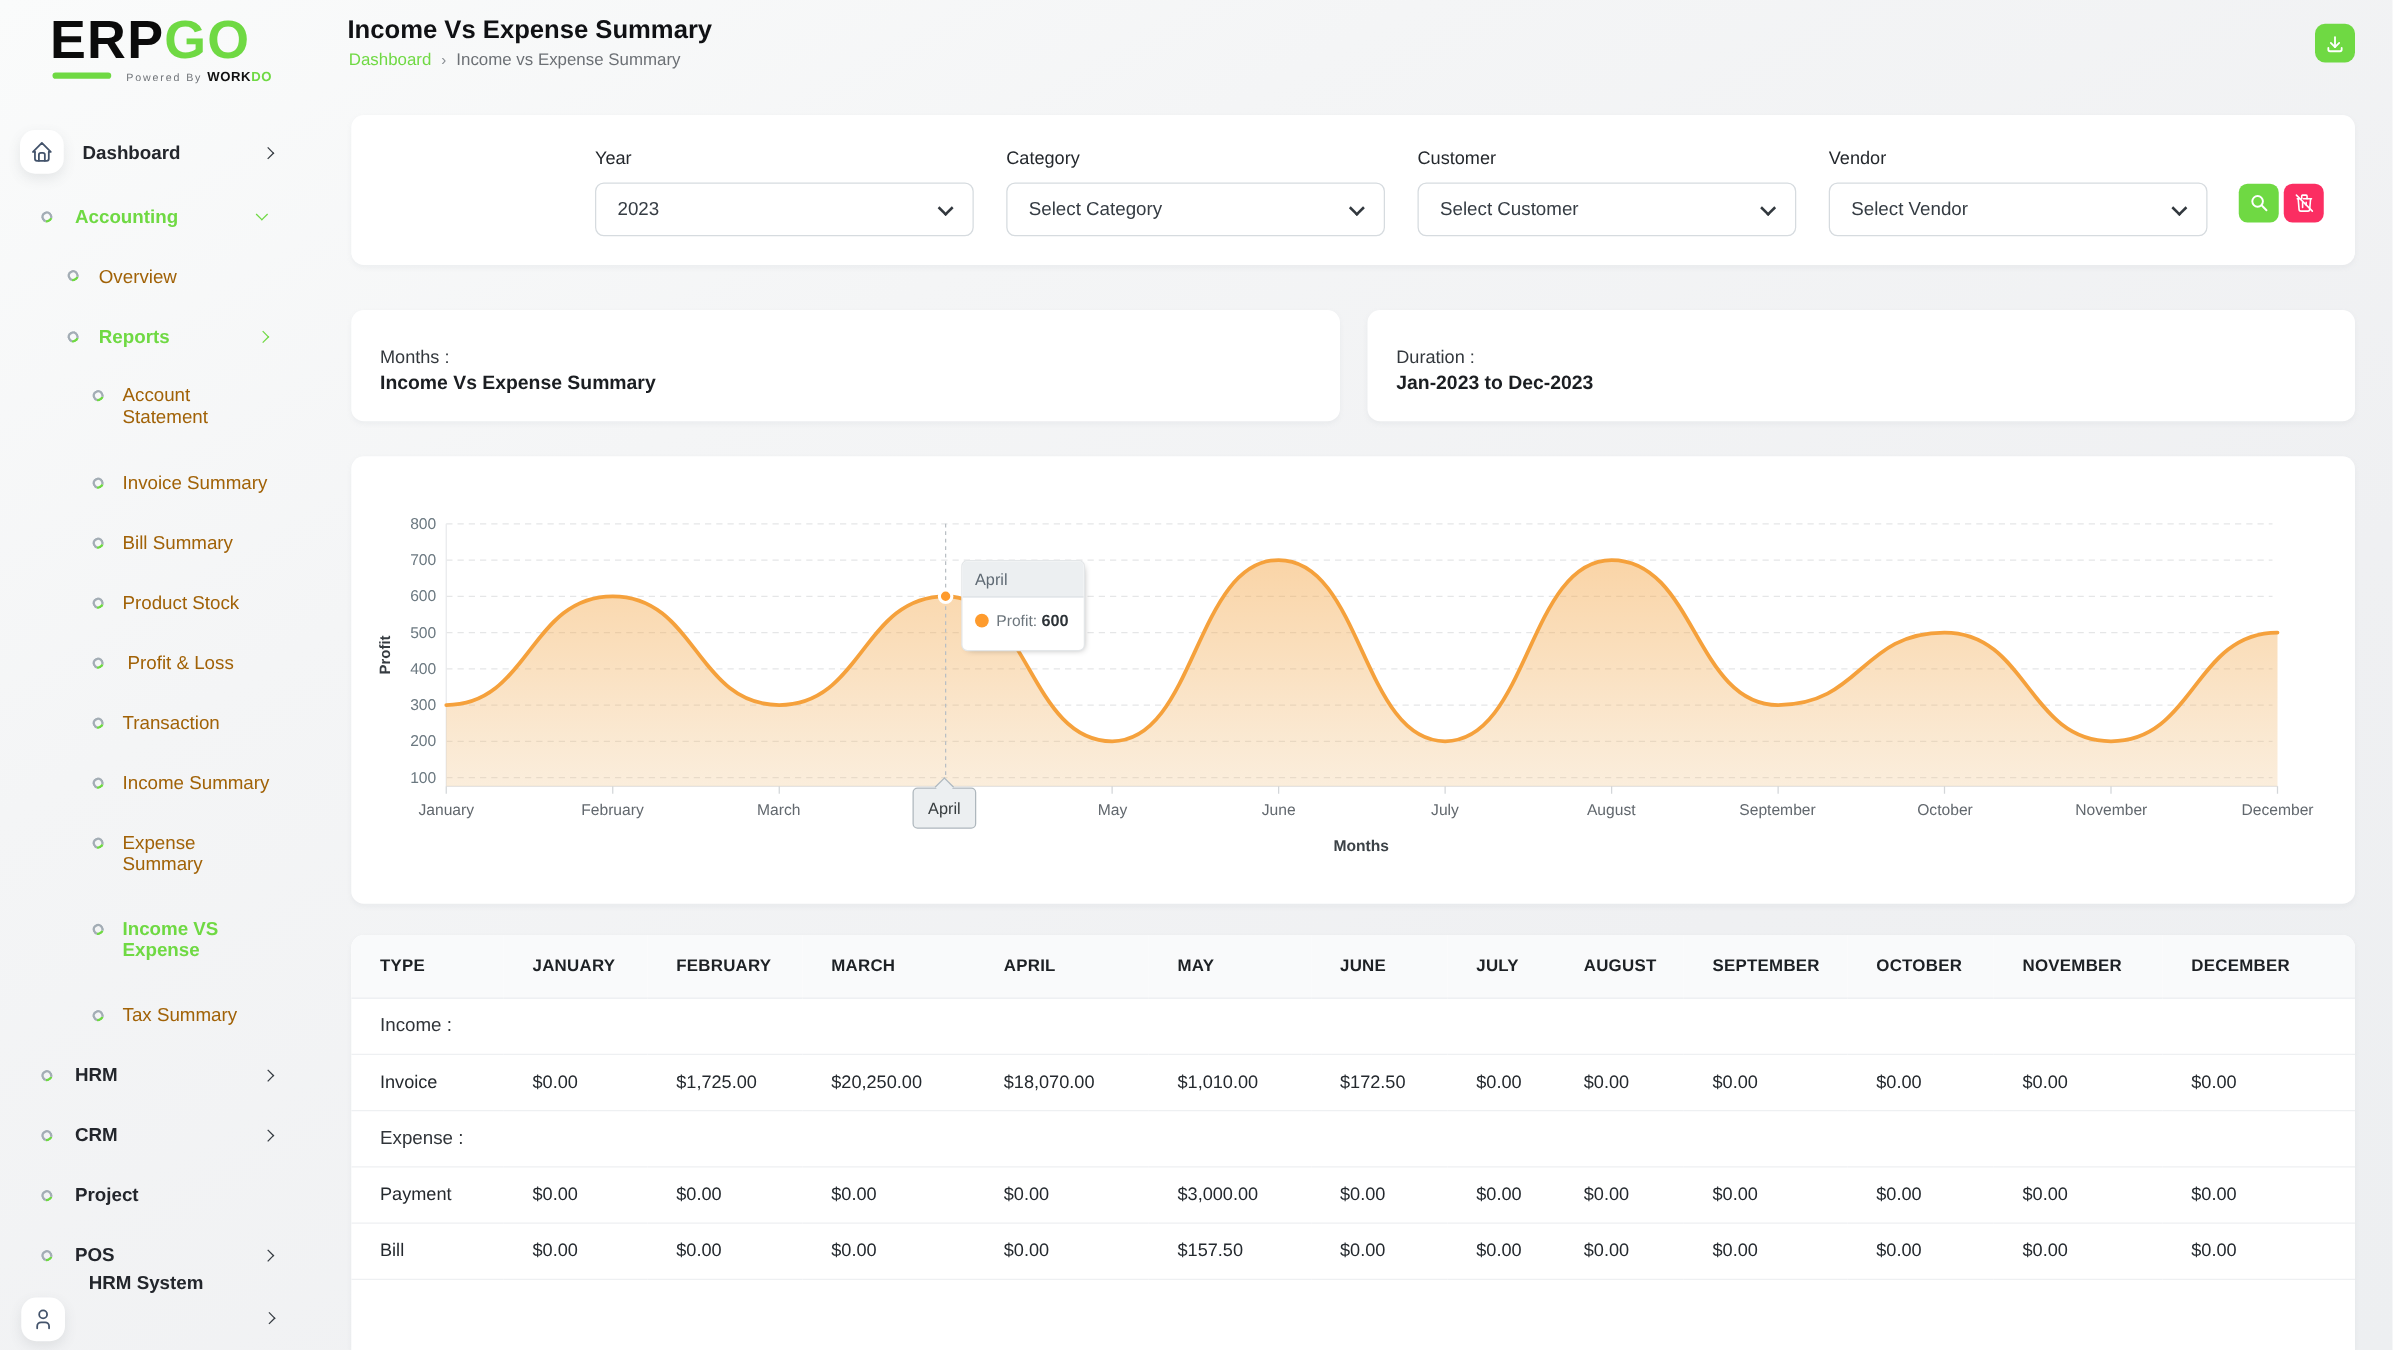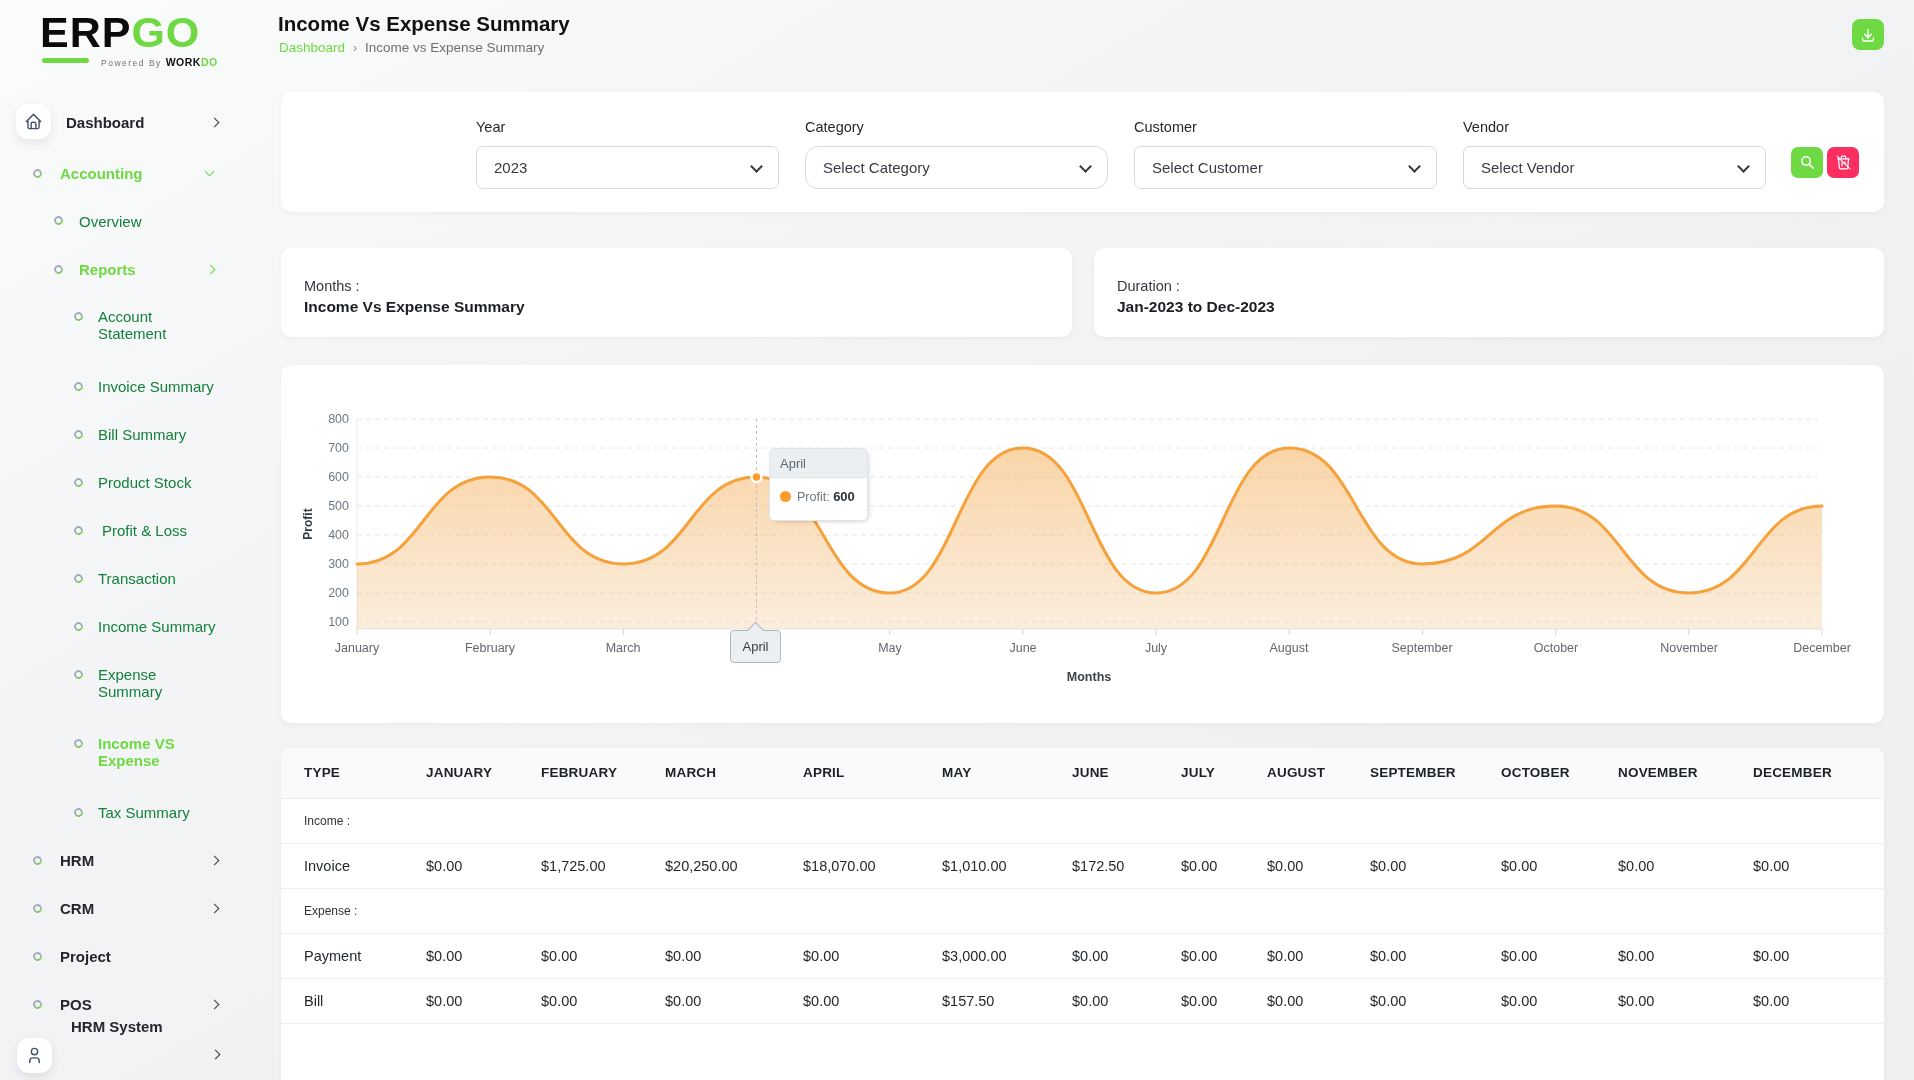--- a/index.html
+++ b/index.html
@@ -7,39 +7,39 @@
 body { font-family:"Liberation Sans", sans-serif; background:linear-gradient(150deg,#fafbfb 0%,#f4f5f6 30%,#eff0f2 70%,#edeff1 100%); position:relative; }
 .sidebar { position:absolute; left:0; top:0; width:262px; height:1080px; }
 .logo { position:absolute; left:40px; top:8px; font-weight:bold; font-size:43px; letter-spacing:1px; color:#0b0b0b; font-family:"Liberation Sans",sans-serif; }
 .logo .g { color:#6fd943; }
 .logo-line { position:absolute; left:42px; top:58px; width:47px; height:5px; border-radius:3px; background:#6fd943; }
 .powered { position:absolute; left:101px; top:56px; font-size:8.5px; color:#6e7277; letter-spacing:1.5px; }
 .powered b { color:#111; font-size:10.5px; letter-spacing:0.5px; }
 .powered b span { color:#6fd943; }
 .iconbox { position:absolute; width:35px; height:35px; background:#fff; border-radius:12px; box-shadow:0 4px 10px rgba(80,90,100,0.12); }
 .mi { position:absolute; font-size:15px; color:#23262c; font-weight:bold; white-space:nowrap; }
-.mi.reg { font-weight:normal; color:#15803d; }
+.mi.reg { font-weight:normal; color:#a16207; }
 .mi.green { color:#6fd943; }
 .chev { position:absolute; width:7px; height:7px; border-right:1.6px solid #343a40; border-top:1.6px solid #343a40; transform:rotate(45deg); }
 .chev.down { transform:rotate(135deg); }
 .chev.green { border-color:#6fd943; }
 .dot { position:absolute; width:9px; height:9px; border-radius:50%; border:2px solid #a3adb5; border-bottom-color:#6fd943; transform:rotate(-30deg); }
 .pagetitle { position:absolute; left:278px; top:12px; font-size:20.5px; font-weight:bold; color:#101114; }
 .crumb { position:absolute; left:279px; top:40px; font-size:13.5px; color:#6c7075; }
 .crumb .home { color:#6fd943; }
 .crumb .sep { color:#8a8f94; margin:0 8px; font-size:12px; }
 .dlbtn { position:absolute; left:1852px; top:19px; width:32px; height:31px; background:#6fd943; border-radius:8px; }
 .card { position:absolute; background:#fff; border-radius:10px; box-shadow:0 2px 4px rgba(160,170,180,0.10); }
 .flabel { position:absolute; font-size:14.5px; color:#24282d; }
 .select { position:absolute; width:303px; height:43px; border:1px solid #d6dbdf; border-radius:7px; background:#fff; font-size:15px; color:#353c43; line-height:41px; padding-left:17px; }
 .select .sarr { position:absolute; right:17px; top:15px; width:9px; height:9px; border-right:2px solid #32383e; border-bottom:2px solid #32383e; transform:rotate(45deg); }
 .sqbtn { position:absolute; width:32px; height:31px; border-radius:7px; }
 #tablecard table tr.thead th { height:50px; background:#f9fafb; border-bottom:1px solid #e9ecef; font-size:13.5px; font-weight:bold; color:#1d2125; text-align:left; padding-left:23px; letter-spacing:0.2px; }
 #tablecard table td { height:45px; font-size:14.5px; color:#24292e; padding-left:23px; border-bottom:1px solid #eef0f2; }
-#tablecard table tr.sect td { font-size:12px; color:#303439; }
+#tablecard table tr.sect td { font-size:15px; color:#303439; }
 </style>
 </head>
 <body>
 <div class="sidebar">
   <div class="logo">ERP<span class="g">GO</span></div>
   <div class="logo-line"></div>
   <div class="powered">Powered By <b>WORK<span>DO</span></b></div>
 </div>
 <div id="menu">
   <div class="iconbox" style="left:16px; top:104px;">
@@ -126,21 +126,21 @@
       <path d="M12 4v12"></path>
     </svg>
 </div>
 
 <div class="card" style="left:281px; top:92px; width:1603px; height:120px;"></div>
 <div class="flabel" style="left:476px; top:119px;">Year</div>
 <div class="flabel" style="left:805px; top:119px;">Category</div>
 <div class="flabel" style="left:1134px; top:119px;">Customer</div>
 <div class="flabel" style="left:1463px; top:119px;">Vendor</div>
 <div class="select" style="left:476px; top:146px;">2023<span class="sarr"></span></div>
-<div class="select" style="left:805px; top:146px;border-radius:13px;">Select Category<span class="sarr"></span></div>
+<div class="select" style="left:805px; top:146px;">Select Category<span class="sarr"></span></div>
 <div class="select" style="left:1134px; top:146px;">Select Customer<span class="sarr"></span></div>
 <div class="select" style="left:1463px; top:146px;">Select Vendor<span class="sarr"></span></div>
 <div class="sqbtn" style="left:1791px; top:147px; background:#6fd943;">
   <svg width="17" height="17" viewBox="0 0 24 24" style="position:absolute;left:8px;top:7px" fill="none" stroke="#fff" stroke-width="2.2" stroke-linecap="round">
       <circle cx="10" cy="10" r="6"></circle>
       <path d="M15 15l5 5"></path>
     </svg>
 </div>
 <div class="sqbtn" style="left:1827px; top:147px; background:#fb2e62;">
   <svg width="17" height="17" viewBox="0 0 24 24" style="position:absolute;left:8px;top:7px" fill="none" stroke="#fff" stroke-width="1.8" stroke-linecap="round" stroke-linejoin="round">

